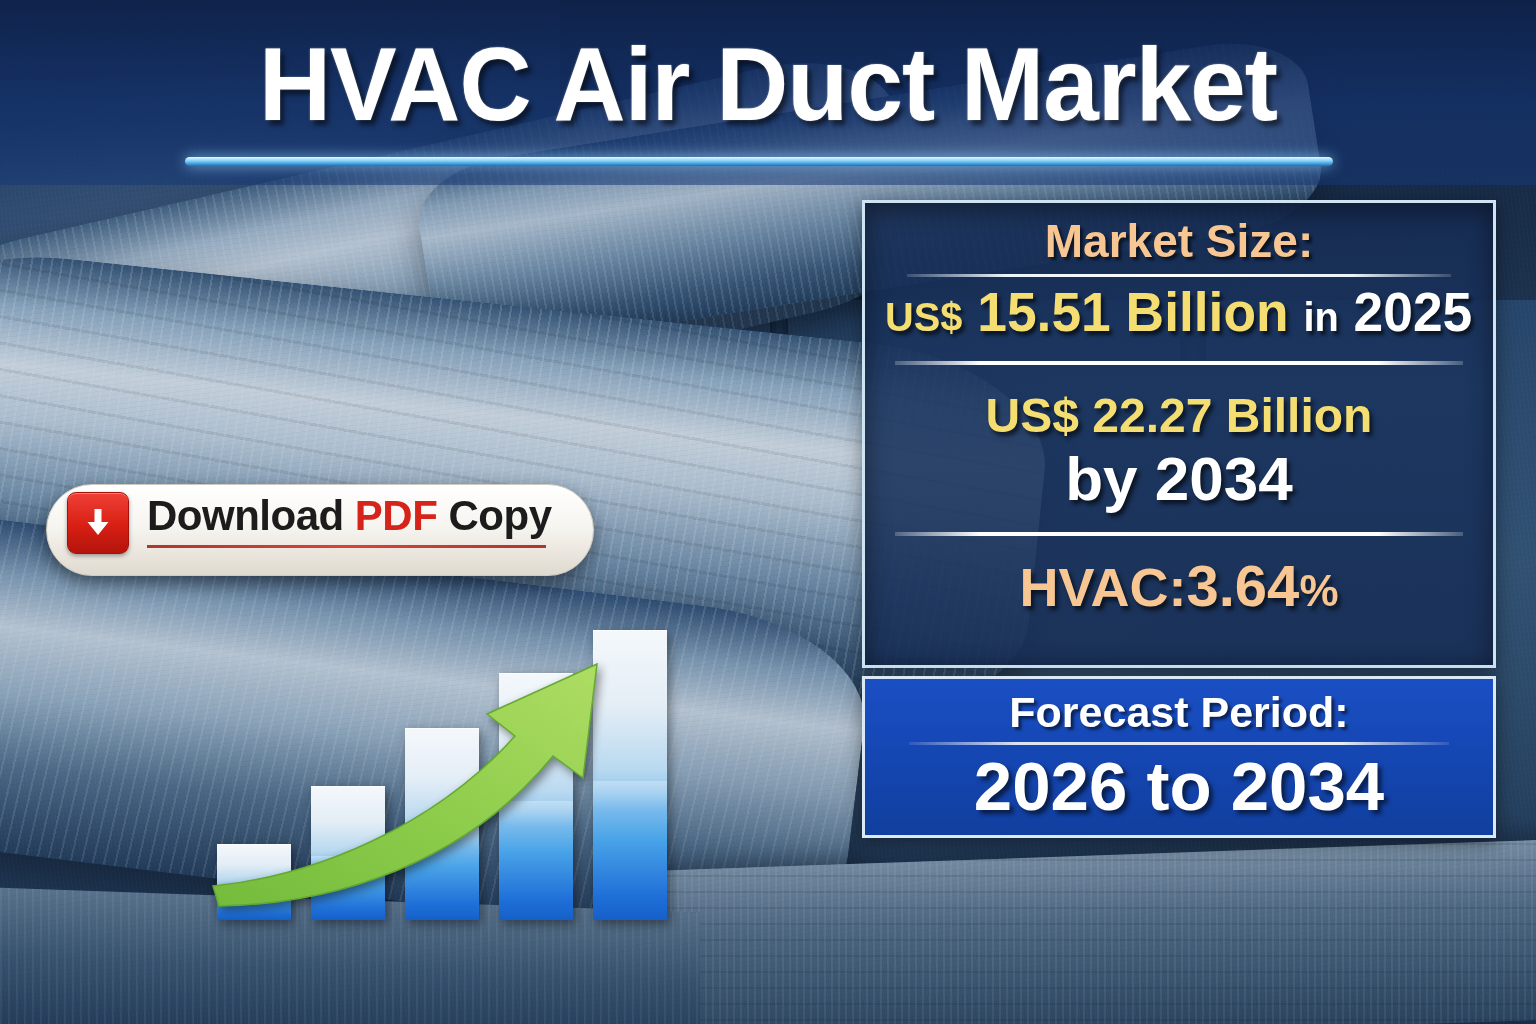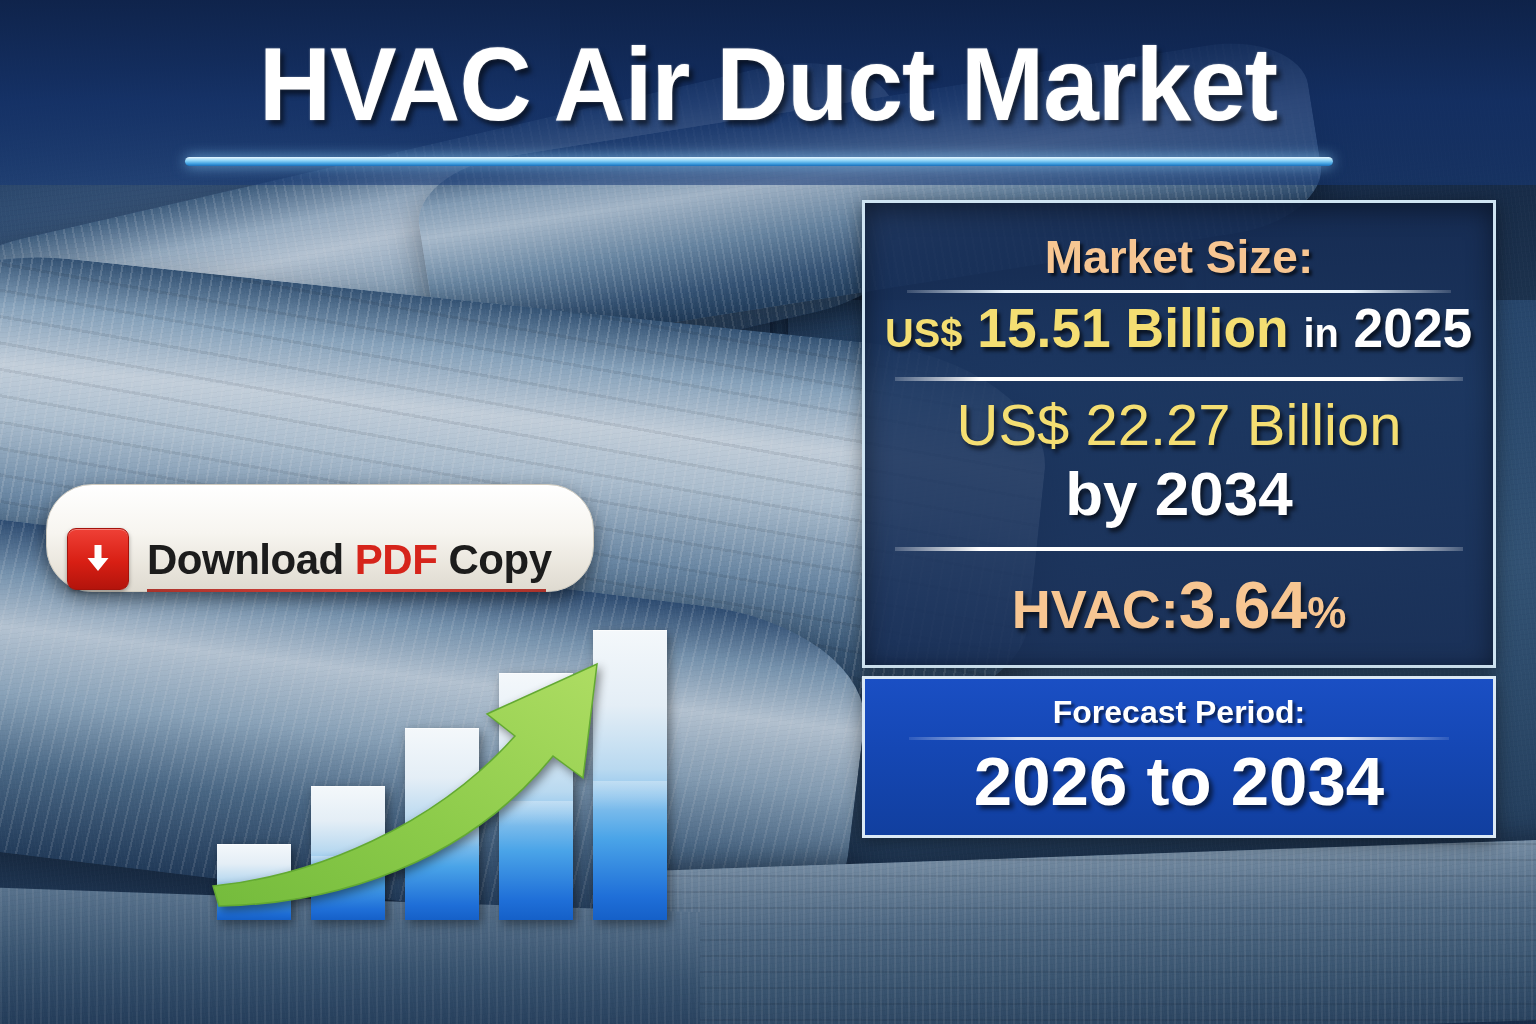--- a/index.html
+++ b/index.html
@@ -86,55 +86,55 @@
     box-shadow:0 0 14px rgba(140,210,255,.75);}
 
   
   .stats{position:absolute;left:862px;top:200px;width:634px;height:468px;
     border:3px solid #cfe4f2;
     background:linear-gradient(180deg,rgba(22,44,84,.90) 0%,rgba(26,52,94,.88) 40%,rgba(24,46,86,.90) 100%);
     box-shadow:0 6px 26px rgba(0,0,0,.45) inset, 0 4px 18px rgba(0,0,0,.4);
     display:flex;flex-direction:column;align-items:center;justify-content:flex-start;
     padding:14px 18px 10px;}
   .ms-label{font-weight:bold;font-size:46px;color:#f7c692;line-height:1.05;
-    text-shadow:3px 3px 3px rgba(0,0,0,.6);margin-top:16px;}
+    text-shadow:3px 3px 3px rgba(0,0,0,.6);margin-top:0;}
   .hr-thin{width:92%;height:3px;margin:9px 0 6px;
     background:linear-gradient(90deg,rgba(255,255,255,.15),#e9f3fb 18%,#ffffff 50%,#e9f3fb 82%,rgba(255,255,255,.15));}
   .ms-value{font-weight:bold;font-size:55px;line-height:1.08;white-space:nowrap;
     text-shadow:3px 4px 4px rgba(0,0,0,.62);transform:scaleX(.97);}
   .yellow{color:#f4de72;}
   .white{color:#ffffff;}
   .ms-small{font-size:41px;}
   .hr-thick{width:96%;height:4px;margin:18px 0 14px;
     background:linear-gradient(90deg,rgba(255,255,255,.2),#ffffff 15%,#ffffff 85%,rgba(255,255,255,.2));}
-  .row2a{font-weight:normal;font-size:58px;color:#f4de72;line-height:1.05;
-    text-shadow:3px 4px 4px rgba(0,0,0,.62);}
+  .row2a{font-weight:bold;font-size:48px;color:#f4de72;line-height:1.05;
+    text-shadow:3px 4px 4px rgba(0,0,0,.62);margin-top:12px;}
   .row2b{font-weight:bold;font-size:62px;color:#ffffff;line-height:1.15;margin-top:2px;
     text-shadow:3px 4px 4px rgba(0,0,0,.62);}
   .cagr{font-weight:bold;font-size:54px;color:#f7c692;line-height:1.05;margin-top:6px;
     text-shadow:3px 4px 4px rgba(0,0,0,.62);}
-  .cagr .big{font-size:66px;}
+  .cagr .big{font-size:58px;}
   .cagr .pct{font-size:44px;}
 
   
   .forecast{position:absolute;left:862px;top:676px;width:634px;height:162px;
     border:3px solid #dbe9f5;
     background:linear-gradient(180deg,#1a4fc4 0%,#1547b4 45%,#113f9f 100%);
     box-shadow:0 4px 18px rgba(0,0,0,.45);
     display:flex;flex-direction:column;align-items:center;justify-content:center;}
-  .fc-label{font-weight:bold;font-size:32px;color:#ffffff;line-height:1.05;
+  .fc-label{font-weight:bold;font-size:43px;color:#ffffff;line-height:1.05;
     text-shadow:3px 3px 3px rgba(0,0,0,.55);}
   .fc-rule{width:86%;height:3px;margin:7px 0 6px;
     background:linear-gradient(90deg,rgba(255,255,255,.1),rgba(255,255,255,.85) 20%,rgba(255,255,255,.9) 80%,rgba(255,255,255,.1));}
   .fc-value{font-weight:bold;font-size:69px;color:#ffffff;line-height:1.05;
     text-shadow:4px 4px 4px rgba(0,0,0,.55);}
 
   
-  .dlbtn{position:absolute;left:46px;top:484px;width:548px;height:108px;
-    border-radius:46px;display:flex;align-items:flex-end;padding:1px 20px;
+  .dlbtn{position:absolute;left:46px;top:484px;width:548px;height:92px;
+    border-radius:46px;display:flex;align-items:flex-start;padding:7px 20px;
     background:linear-gradient(180deg,#ffffff 0%,#f7f5f0 45%,#e9e5dc 78%,#dedad0 100%);
     box-shadow:0 7px 18px rgba(0,0,0,.45), 0 1px 0 rgba(255,255,255,.9) inset;
     border:1px solid #cfcabe;cursor:pointer;}
   .dlicon{width:62px;height:62px;border-radius:9px;flex:0 0 auto;
     background:linear-gradient(180deg,#ef4036 0%,#d81f14 55%,#b3140c 100%);
     border:1px solid #a5120b;box-shadow:0 2px 4px rgba(0,0,0,.35), 0 1px 0 rgba(255,255,255,.35) inset;
     display:flex;align-items:center;justify-content:center;}
   .dltext{margin-left:18px;font-weight:bold;font-size:42px;white-space:nowrap;
     color:#1c1c1c;letter-spacing:-.5px;position:relative;padding-bottom:6px;}
   .dltext .pdf{color:#d6241b;}

